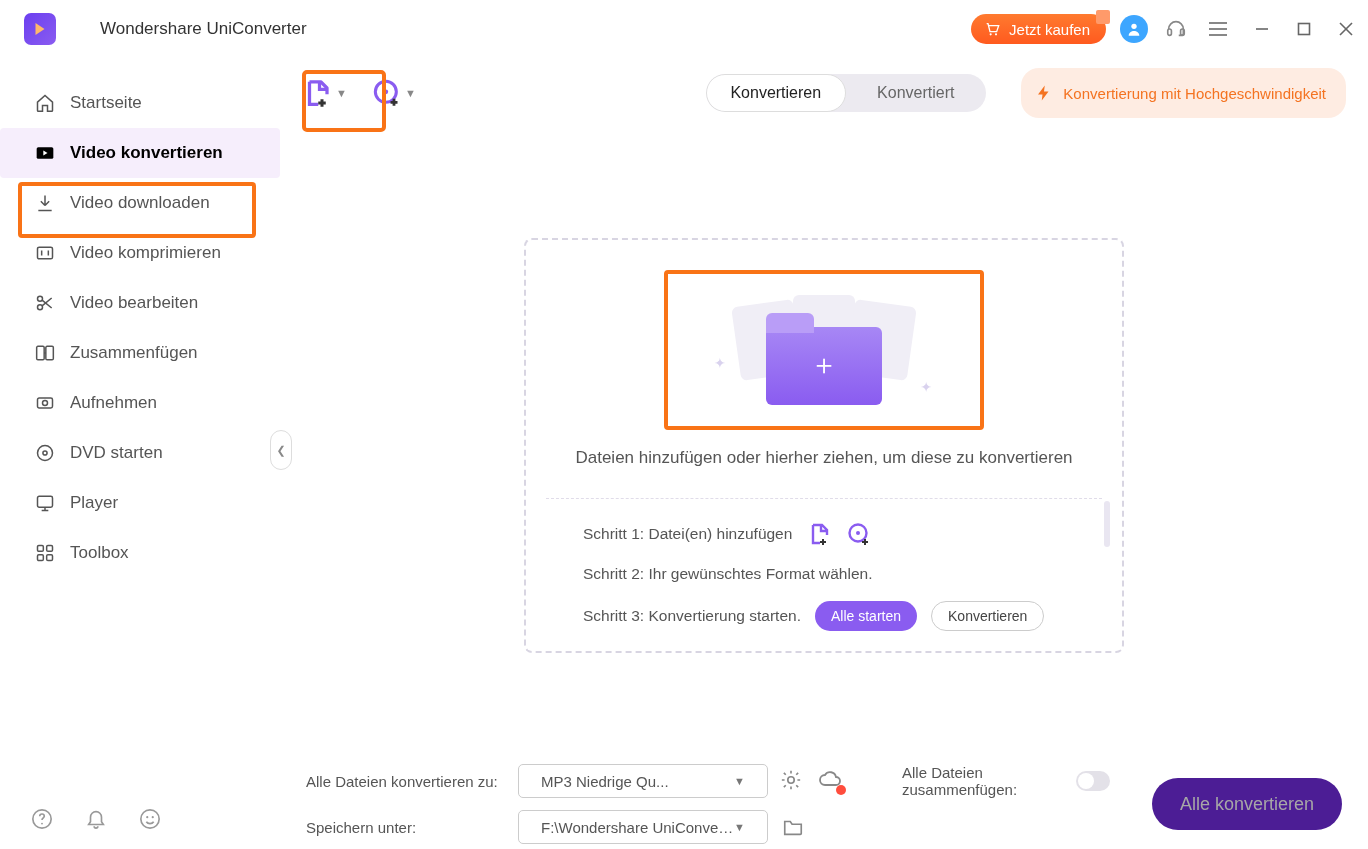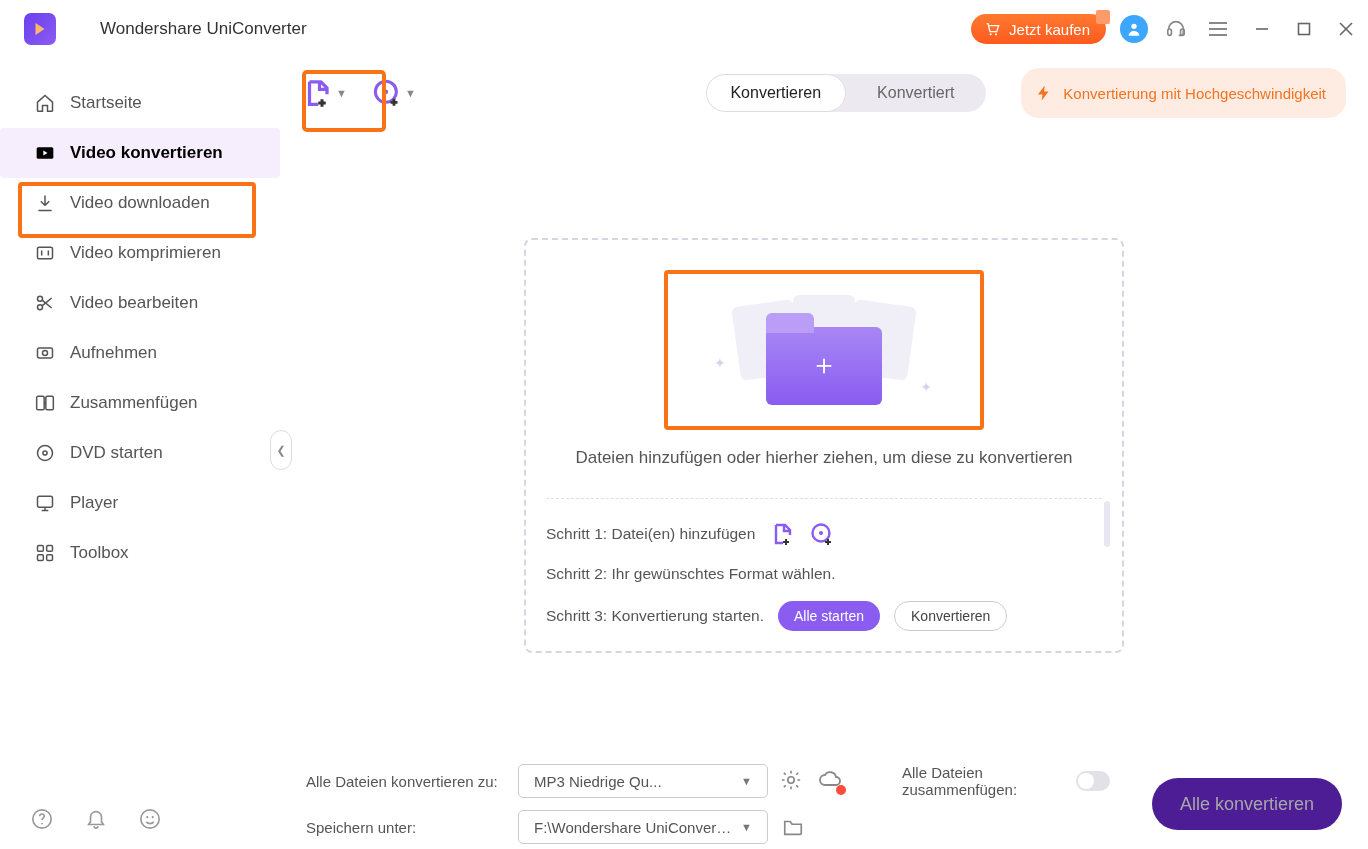--- a/index.html
+++ b/index.html
@@ -67,30 +67,30 @@
   .ghost.g2{right:2px;top:8px;transform:rotate(8deg);}
   .ghost.g3{left:50%;top:0;margin-left:-31px;}
   .folder{position:absolute;left:50%;bottom:0;margin-left:-58px;width:116px;height:78px;background:linear-gradient(#a787f5,#8a5cf0);border-radius:6px;}
   .folder::before{content:"";position:absolute;left:0;top:-14px;width:48px;height:20px;background:#b99df7;border-radius:6px 6px 0 0;}
   .folder-plus{position:absolute;left:50%;top:50%;transform:translate(-50%,-55%);color:#fff;font-size:28px;font-weight:200;line-height:1;}
   .spark{position:absolute;color:#d9d2ee;font-size:14px;}
   .spark.s1{left:-20px;top:60px;}
   .spark.s2{right:-18px;bottom:10px;}
   .drop-text{font-size:17px;color:#555;text-align:center;}
   .steps{margin-top:30px;border-top:1px dashed #e0dce9;padding-top:22px;display:flex;flex-direction:column;gap:18px;font-size:15.5px;color:#555;position:relative;}
-  .step-row{display:flex;align-items:center;gap:14px;}
+  .step-row{display:flex;align-items:center;gap:14px;margin-left:37px;}
   .mini-icon{width:26px;height:26px;display:inline-flex;align-items:center;justify-content:center;cursor:pointer;}
   .pill-btn{height:30px;border-radius:16px;padding:0 16px;font-size:14px;display:inline-flex;align-items:center;cursor:pointer;}
   .pill-btn.primary{background:var(--accent);color:#fff;}
   .pill-btn.ghost{background:#fff;border:1px solid #ccc;color:#444;position:static;width:auto;transform:none;}
   .scroll-stub{position:absolute;right:-8px;top:2px;width:6px;height:46px;background:#e9e6f1;border-radius:3px;}
   
   .bottombar{height:110px;border-top:0;padding:24px 26px 0;display:grid;grid-template-columns:200px 250px 110px 1fr 220px;grid-template-rows:36px 36px;column-gap:12px;row-gap:10px;align-items:center;font-size:15px;color:#555;}
   .bb-label{white-space:nowrap;}
-  .select{height:34px;border:1px solid #ccc;border-radius:5px;background:#fff;display:flex;align-items:center;justify-content:space-between;padding:0 15px;color:#555;font-size:15px;cursor:pointer;}
+  .select{height:34px;border:1px solid #ccc;border-radius:5px;background:#fff;display:flex;align-items:center;justify-content:space-between;padding:0 22px;color:#555;font-size:15px;cursor:pointer;}
   .sel-caret{font-size:11px;color:#777;}
   .bb-icons{display:flex;gap:16px;align-items:center;color:#888;}
   .bb-icons .red-dot{position:relative;}
   .bb-icons .red-dot::after{content:"";position:absolute;right:-4px;bottom:-2px;width:10px;height:10px;background:#ff4d3d;border-radius:50%;}
   .merge{display:flex;align-items:center;gap:4px;}
   .switch{width:40px;height:20px;background:#e3e1e8;border-radius:10px;position:relative;cursor:pointer;}
   .switch::after{content:"";position:absolute;left:2px;top:2px;width:16px;height:16px;background:#fff;border-radius:50%;}
   .convert-all{grid-row:1/3;grid-column:5;justify-self:end;background:#4c1d95;color:#a7a7a7;height:52px;border-radius:26px;padding:0 28px;font-size:18px;display:flex;align-items:center;cursor:default;}
   .folder-btn{width:26px;height:26px;display:inline-flex;align-items:center;justify-content:center;color:#888;cursor:pointer;}
   svg{overflow:visible;}
@@ -199,35 +199,35 @@
               <circle cx="6" cy="7" r="3" fill="none" stroke="currentColor" stroke-width="1.8"></circle>
               <circle cx="6" cy="17" r="3" fill="none" stroke="currentColor" stroke-width="1.8"></circle>
               <path d="M8.5 8.5L20 18M8.5 15.5L20 6" stroke="currentColor" stroke-width="1.8"></path>
             </svg>
           </span>
         <span>Video bearbeiten</span>
       </div>
       <div class="side-item">
         <span class="side-icon">
             <svg width="20" height="20" viewBox="0 0 24 24">
-              <rect x="3" y="6" width="18" height="12" rx="2" fill="none" stroke="currentColor" stroke-width="1.8"></rect>
-              <circle cx="12" cy="12" r="3" fill="none" stroke="currentColor" stroke-width="1.8"></circle>
-            </svg>
-          </span>
-        <span>Aufnehmen</span>
-      </div>
-      <div class="side-item">
-        <span class="side-icon">
-            <svg width="20" height="20" viewBox="0 0 24 24">
               <rect x="2" y="4" width="9" height="16" rx="1.5" fill="none" stroke="currentColor" stroke-width="1.8"></rect>
               <rect x="13" y="4" width="9" height="16" rx="1.5" fill="none" stroke="currentColor" stroke-width="1.8"></rect>
               <path d="M11 12h2" stroke="currentColor" stroke-width="1.8"></path>
             </svg>
           </span>
         <span>Zusammenfügen</span>
+      </div>
+      <div class="side-item">
+        <span class="side-icon">
+            <svg width="20" height="20" viewBox="0 0 24 24">
+              <rect x="3" y="6" width="18" height="12" rx="2" fill="none" stroke="currentColor" stroke-width="1.8"></rect>
+              <circle cx="12" cy="12" r="3" fill="none" stroke="currentColor" stroke-width="1.8"></circle>
+            </svg>
+          </span>
+        <span>Aufnehmen</span>
       </div>
       <div class="side-item">
         <span class="side-icon">
             <svg width="20" height="20" viewBox="0 0 24 24">
               <circle cx="12" cy="12" r="9" fill="none" stroke="currentColor" stroke-width="1.8"></circle>
               <circle cx="12" cy="12" r="2.5" fill="none" stroke="currentColor" stroke-width="1.8"></circle>
             </svg>
           </span>
         <span>DVD starten</span>
       </div>

